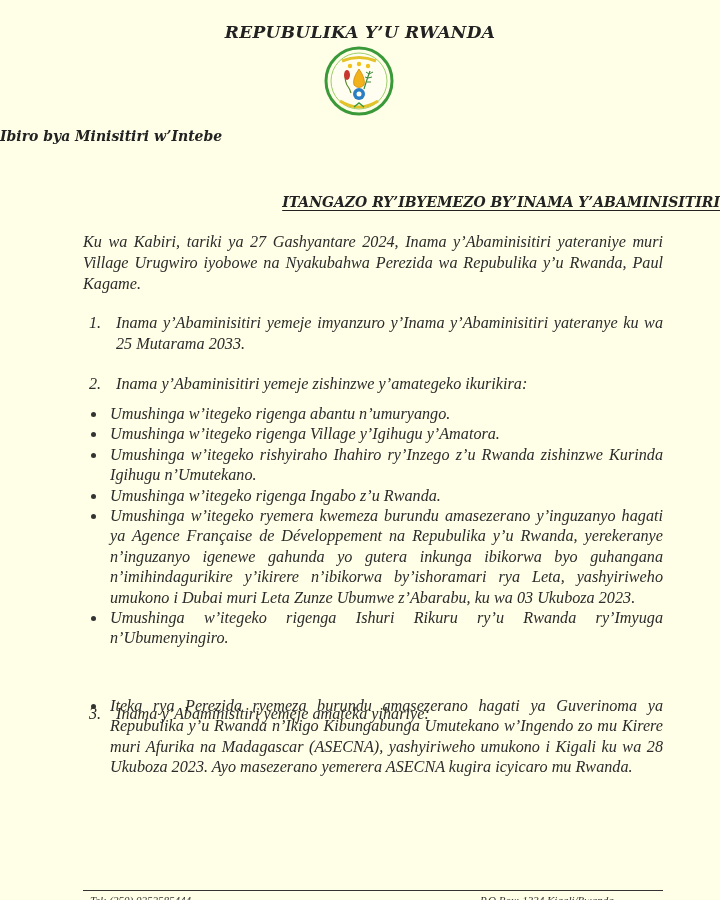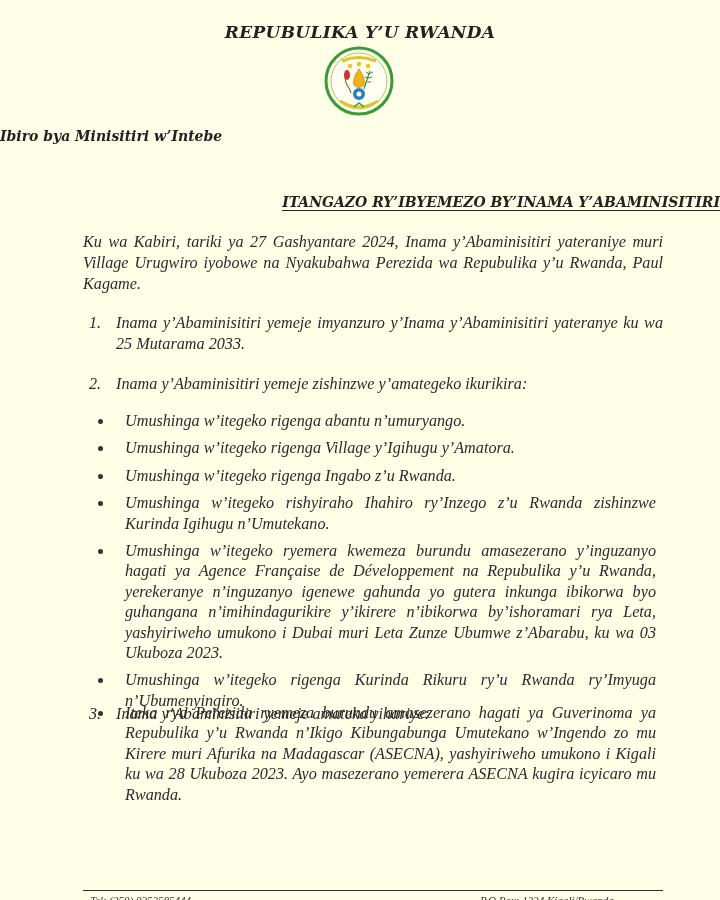--- a/index.html
+++ b/index.html
@@ -97,22 +97,21 @@
       margin: 0;
       padding: 0;
       list-style: none;
       font-family: "Liberation Serif", serif;
       font-size: 16.2px;
       line-height: 20.4px;
       color: #2b2b2b;
     }
     .bullets li {
       display: flex;
-      margin: 7px;
-      gap: 8px;
+      margin: 0;
     }
     .bullets .dot {
       width: 27px;
       flex: none;
       position: relative;
     }
     .bullets .dot::before {
       content: "";
       position: absolute;
       left: 8px;
@@ -197,33 +196,33 @@
     <li>
         <span class="dot"></span>
         <span class="txt">Umushinga w’itegeko rigenga abantu n’umuryango.</span>
       </li>
     <li>
         <span class="dot"></span>
         <span class="txt">Umushinga w’itegeko rigenga Village y’Igihugu y’Amatora.</span>
       </li>
     <li>
         <span class="dot"></span>
+        <span class="txt">Umushinga w’itegeko rishyiraho Ihahiro ry’Inzego z’u Rwanda zishinzwe Kurinda Igihugu n’Umutekano.</span>
+      </li>
+    <li>
+        <span class="dot"></span>
         <span class="txt">Umushinga w’itegeko rigenga Ingabo z’u Rwanda.</span>
       </li>
     <li>
         <span class="dot"></span>
-        <span class="txt">Umushinga w’itegeko rishyiraho Ihahiro ry’Inzego z’u Rwanda zishinzwe Kurinda Igihugu n’Umutekano.</span>
-      </li>
-    <li>
-        <span class="dot"></span>
         <span class="txt">Umushinga w’itegeko ryemera kwemeza burundu amasezerano y’inguzanyo hagati ya Agence Française de Développement na Repubulika y’u Rwanda, yerekeranye n’inguzanyo igenewe gahunda yo gutera inkunga ibikorwa byo guhangana n’imihindagurikire y’ikirere n’ibikorwa by’ishoramari rya Leta, yashyiriweho umukono i Dubai muri Leta Zunze Ubumwe z’Abarabu, ku wa 03 Ukuboza 2023.</span>
       </li>
     <li>
         <span class="dot"></span>
-        <span class="txt">Umushinga w’itegeko rigenga Kurinda Rikuru ry’u Rwanda ry’Imyuga n’Ubumenyingiro.</span>
+        <span class="txt">Umushinga w’itegeko rigenga Ishuri Rikuru ry’u Rwanda ry’Imyuga n’Ubumenyingiro.</span>
       </li>
   </ul>
 
   <div class="num-item" style="top:704px;">
     <span class="num">3.</span>
     <span class="txt">Inama y’Abaminisitiri yemeje amateka yihariye:</span>
   </div>
 
   <ul class="bullets" style="top:696px;">
     <li>

